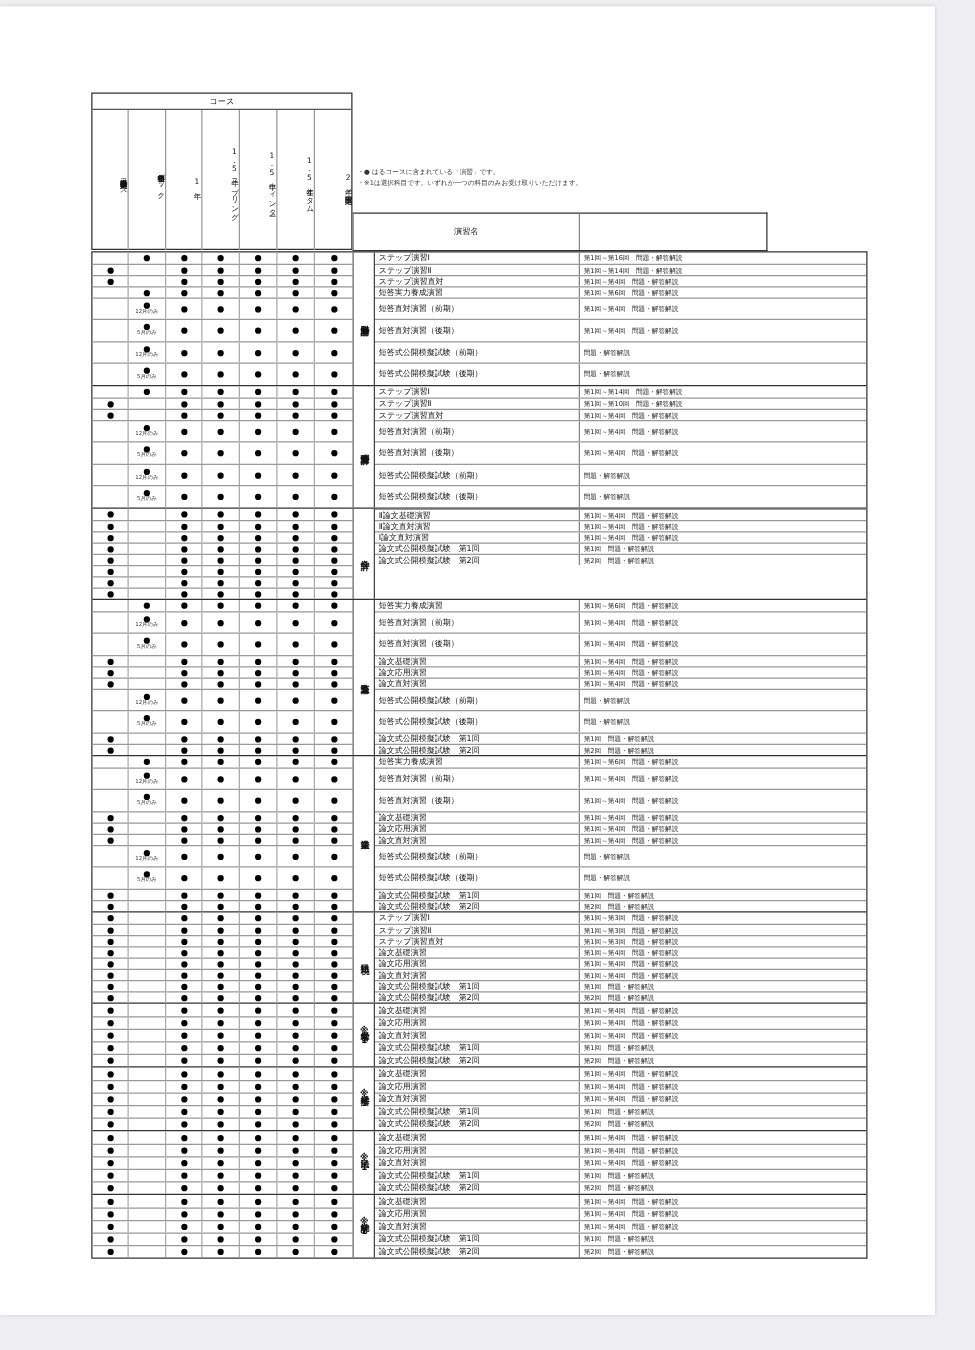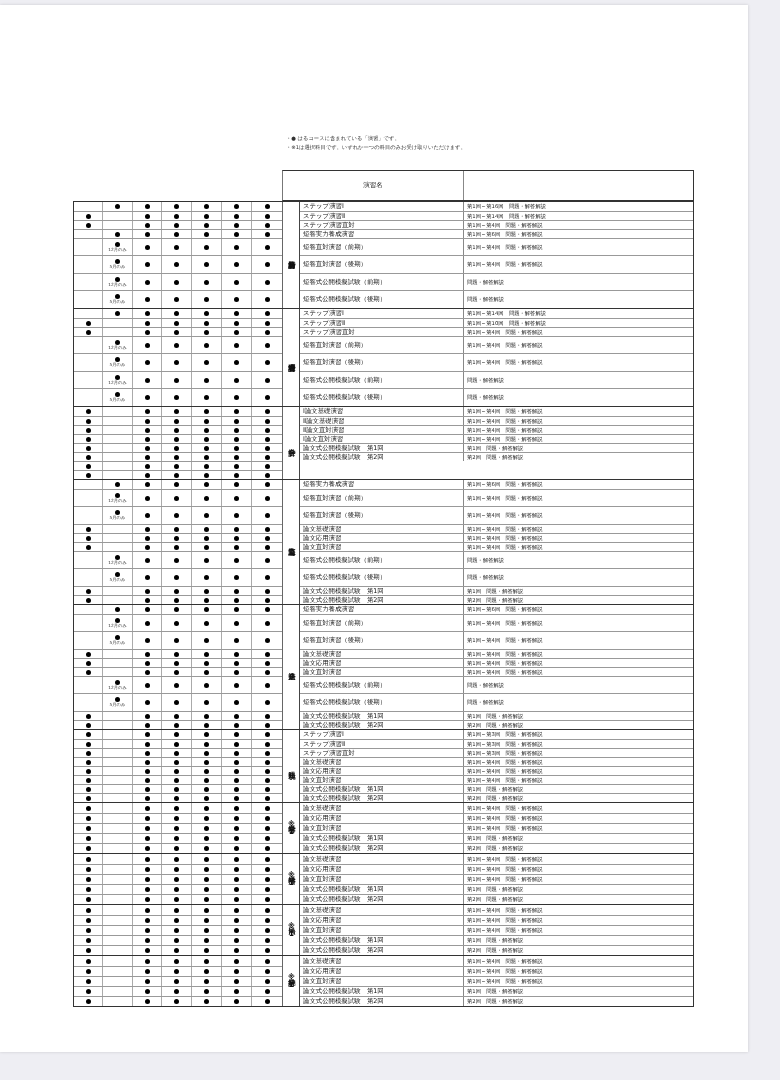--- a/index.html
+++ b/index.html
@@ -5,21 +5,21 @@
   html, body { margin:0; padding:0; }
   body { width:780px; height:1080px; background:#eeeef3; font-family:"DejaVu Sans", sans-serif; color:#111; position:relative; overflow:hidden; }
   .page { position:absolute; left:0; top:5px; width:748px; height:1047px; background:#fff; box-shadow:0 0 3px rgba(0,0,0,0.15); }
   .title { position:absolute; left:78px; top:38px; font-size:16.5px; font-weight:bold; letter-spacing:0.3px; white-space:nowrap; }
   .course-head { position:absolute; left:73px; top:69px; width:209px; height:126px; border:1.5px solid #333; box-sizing:border-box; }
   .course-head .label { height:12px; border-bottom:1px solid #555; font-size:6.5px; text-align:center; line-height:12px; }
   .course-head .cols { display:flex; height:112px; }
   .course-head .col { border-right:1px solid #999; box-sizing:border-box; font-size:6px; writing-mode:vertical-rl; text-orientation:upright; padding-top:3px; line-height:8px; display:flex; align-items:flex-start; justify-content:center; }
   .course-head .col:last-child { border-right:none; }
   .notes { position:absolute; left:286px; top:129px; font-size:5.3px; line-height:9px; color:#333; white-space:nowrap; }
-  .table-head { position:absolute; left:282px; top:165px; width:412px; height:31px; border:1.5px solid #333; border-left:1px solid #777; box-sizing:border-box; display:flex; font-size:6.5px; }
+  .table-head { position:absolute; left:282px; top:165px; width:332px; height:31px; border:1.5px solid #333; border-left:1px solid #777; box-sizing:border-box; display:flex; font-size:6.5px; }
   .table-head div { display:flex; align-items:center; justify-content:center; }
   .th-name { width:180px; border-right:1px solid #888; }
   .th-mat { flex:1; }
   .grid { position:absolute; left:73px; top:196px; width:621px; border:1.5px solid #333; box-sizing:border-box; }
   .section { display:flex; border-top:1.5px solid #333; }
   .section:first-child { border-top:none; }
   .sec-left { display:flex; flex-direction:column; width:208px; }
   .sec-subj { width:16px; border-left:1px solid #666; border-right:1.5px solid #444; display:flex; align-items:center; justify-content:center; font-size:7px; line-height:9px; text-align:center; font-weight:bold; }
   .sec-subj span { writing-mode:vertical-rl; text-orientation:upright; }
   .sec-right { flex:1; display:flex; flex-direction:column; }
@@ -31,20 +31,32 @@
   .sub { font-size:4.3px; color:#333; line-height:6px; }
   .name-cell { width:164px; border-right:1px solid #888; box-sizing:border-box; font-size:6.4px; padding-left:3px; display:flex; align-items:center; white-space:nowrap; }
   .mat-cell { flex:1; font-size:5.3px; padding-left:3px; display:flex; align-items:center; white-space:nowrap; color:#222; }
   .w0 { width:29px; } .w1 { width:30px; } .w2 { width:29px; } .w3 { width:30px; } .w4 { width:30px; } .w5 { width:30px; } .w6 { width:30px; }
 </style>
 </head>
 <body>
 
 <div class="page">
 
+  <div class="course-head">
+    <div class="label">コース</div>
+    <div class="cols">
+      <div class="col w0">論文対策初学者合格コース</div>
+      <div class="col w1">短答集中合格パック</div>
+      <div class="col w2">1年</div>
+      <div class="col w3">1.5年スプリング</div>
+      <div class="col w4">1.5年ウィンター</div>
+      <div class="col w5">1.5年オータム</div>
+      <div class="col w6">2年／高校生限定</div>
+    </div>
+  </div>
 
   <div class="notes">
     <div>・● はるコースに含まれている「演習」です。</div>
     <div>・※1は選択科目です。いずれか一つの科目のみお受け取りいただけます。</div>
   </div>
 
   <div class="table-head">
     <div class="th-name">演習名</div>
   </div>
 
@@ -618,24 +630,20 @@
             </div>
             <div class="dot-cell w6">
               <span class="dot"></span>
             </div>
           </div>
         </div>
         <div class="sec-subj">
           <span>会計学</span>
         </div>
         <div class="sec-right">
-          <div class="row first" style="height: 9px;">
-            <div class="name-cell">Ⅰ論文基礎演習</div>
-            <div class="mat-cell">第1回～第4回　問題・解答解説</div>
-          </div>
           <div class="row" style="height: 9px;">
             <div class="name-cell">Ⅱ論文基礎演習</div>
             <div class="mat-cell">第1回～第4回　問題・解答解説</div>
           </div>
           <div class="row" style="height: 9px;">
             <div class="name-cell">Ⅱ論文直対演習</div>
             <div class="mat-cell">第1回～第4回　問題・解答解説</div>
           </div>
           <div class="row" style="height: 9px;">
             <div class="name-cell">Ⅰ論文直対演習</div>

